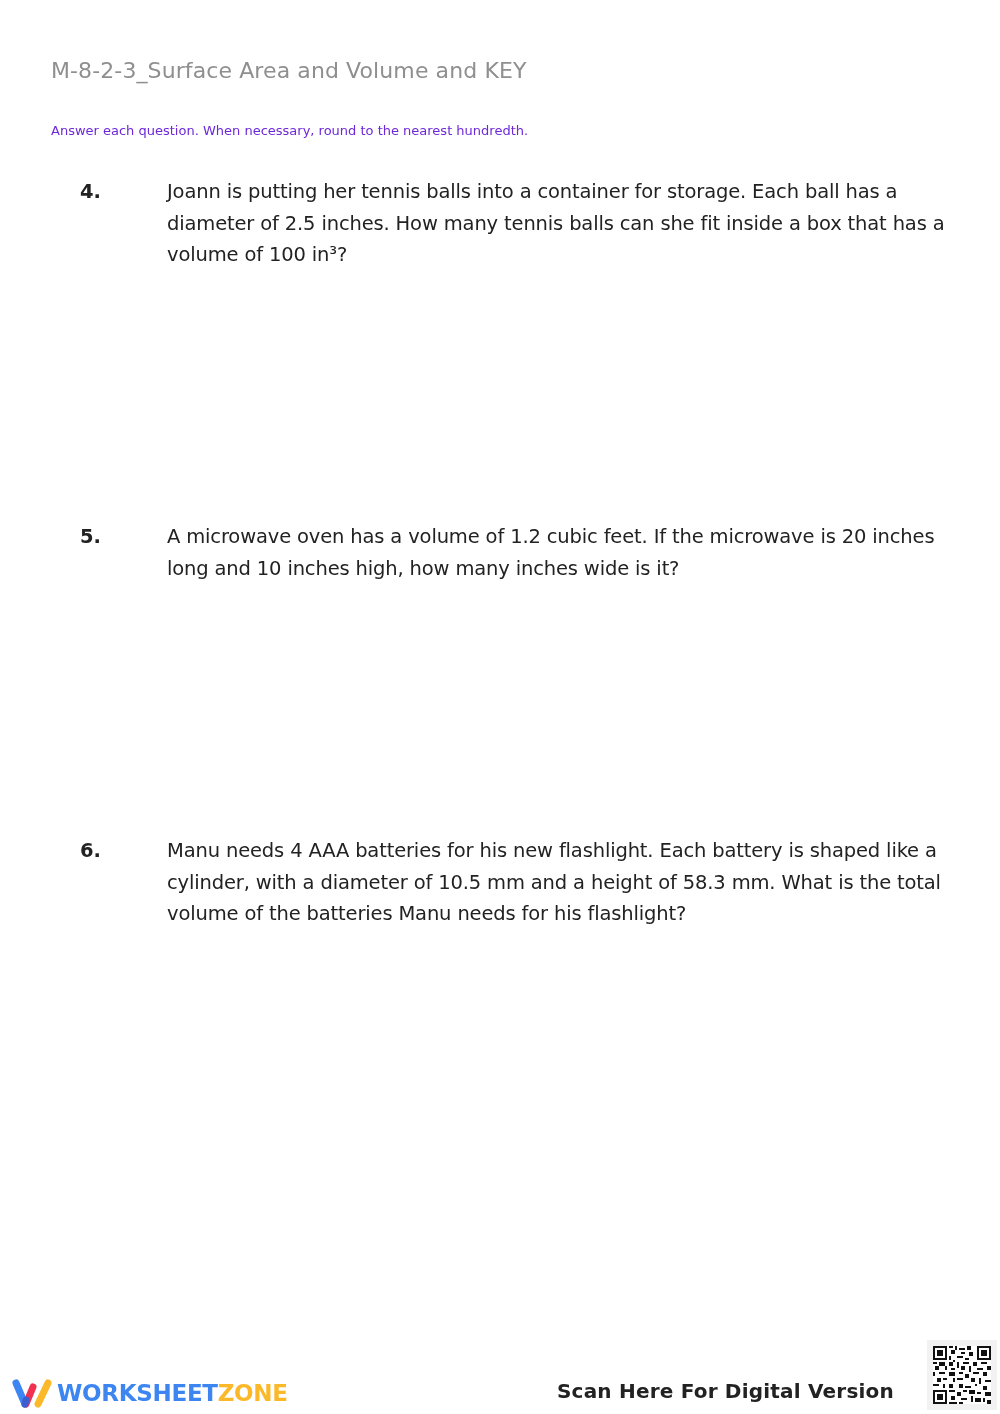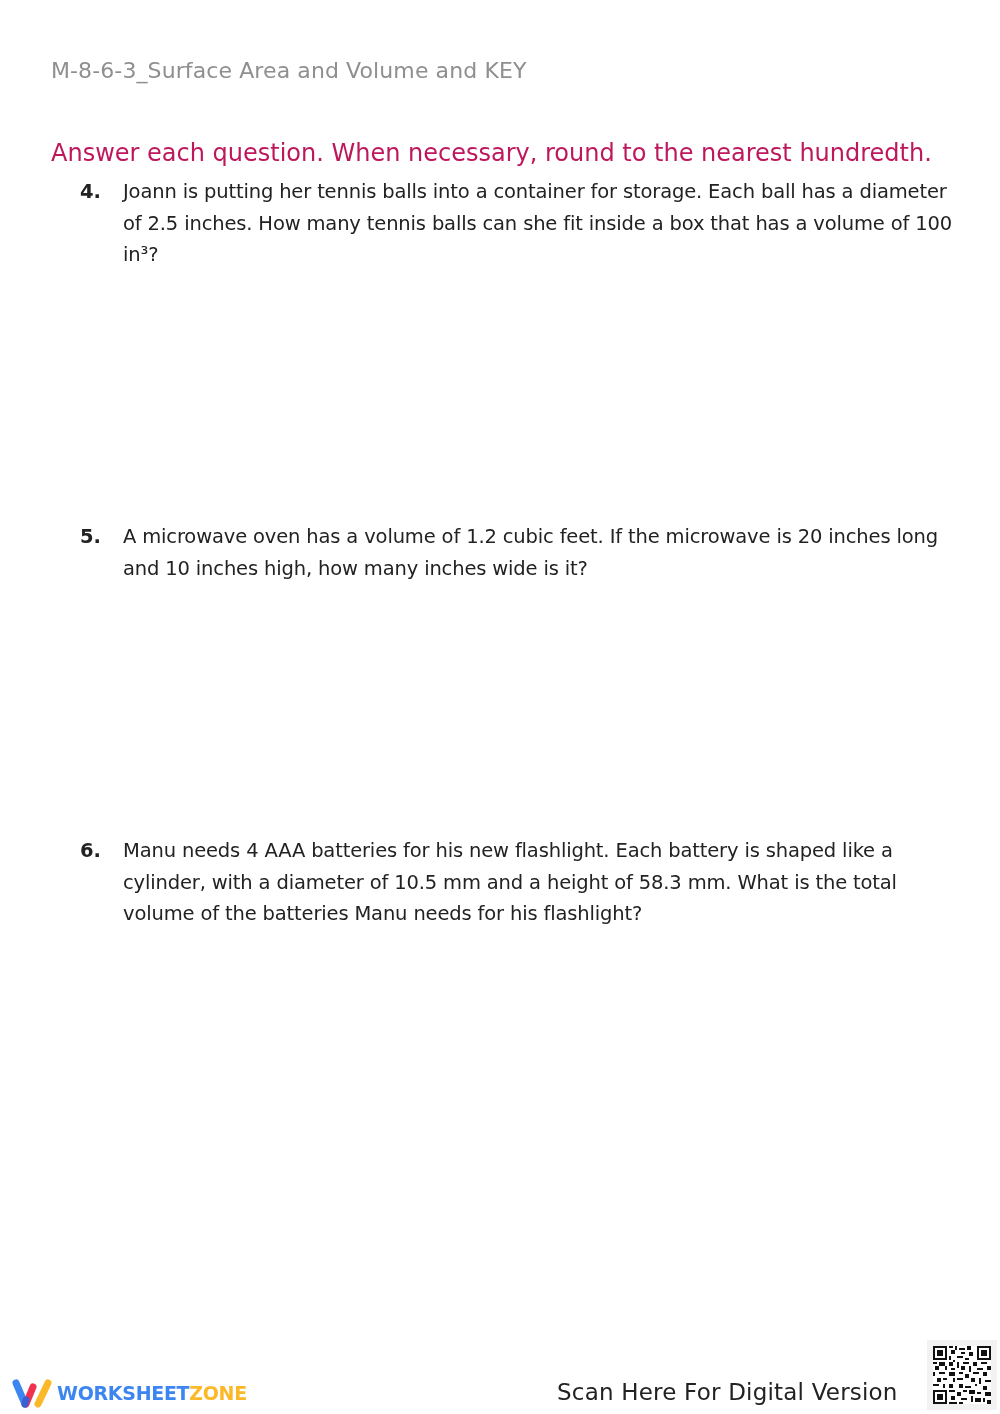--- a/index.html
+++ b/index.html
@@ -20,23 +20,23 @@
       left: 51px;
       top: 58px;
       font-size: 22px;
       color: #8f8f8f;
       letter-spacing: 0.1px;
       white-space: nowrap;
     }
     .instructions {
       position: absolute;
       left: 51px;
-      top: 139px;
-      font-size: 24px;
-      color: #be185d;
+      top: 123px;
+      font-size: 13px;
+      color: #6d28d9;
       white-space: nowrap;
     }
     .question {
       position: absolute;
       left: 80px;
       width: 880px;
       display: flex;
       flex-direction: row;
     }
     .q-num {
@@ -46,20 +46,21 @@
       font-size: 19.5px;
       line-height: 32px;
       color: #222222;
     }
     .q-text {
       flex: 1 1 auto;
       font-size: 19.5px;
       line-height: 31.5px;
       color: #222222;
       letter-spacing: -0.15px;
+      margin-left: 44px;
     }
     .q4 { top: 176px; }
     .q5 { top: 521px; }
     .q6 { top: 835px; }
 
     .footer-logo {
       position: absolute;
       left: 10px;
       top: 1376px;
       height: 34px;
@@ -69,54 +70,55 @@
     .logo-mark {
       width: 42px;
       height: 34px;
       position: relative;
     }
     .logo-mark svg { display: block; }
     .logo-text {
       margin-left: 5px;
       font-family: "DejaVu Sans", sans-serif;
       font-weight: bold;
-      font-size: 19px;
+      font-size: 23px;
       letter-spacing: -0.3px;
       line-height: 34px;
       white-space: nowrap;
     }
     .logo-text .w1 { color: #3d86f2; }
     .logo-text .w2 { color: #fbb829; }
 
     .scan-text {
       position: absolute;
       left: 557px;
       top: 1379px;
-      font-size: 23px;
+      font-size: 20px;
       color: #222222;
       white-space: nowrap;
       letter-spacing: 0.2px;
+      font-weight: bold;
     }
     .qr-box {
       position: absolute;
       left: 927px;
       top: 1340px;
       width: 70px;
       height: 70px;
       background: #f2f2f2;
       display: flex;
       align-items: center;
       justify-content: center;
     }
     .qr-box svg { display: block; }
   </style>
 </head>
 <body>
 
-<div class="doc-title">M-8-6-3_Surface Area and Volume and KEY</div>
+<div class="doc-title">M-8-2-3_Surface Area and Volume and KEY</div>
 
 <div class="instructions">Answer each question. When necessary, round to the nearest hundredth.</div>
 
 <div class="question q4">
   <div class="q-num">4.</div>
   <div class="q-text">Joann is putting her tennis balls into a container for storage. Each ball has a diameter of 2.5 inches. How many tennis balls can she fit inside a box that has a volume of 100 in³?</div>
 </div>
 
 <div class="question q5">
   <div class="q-num">5.</div>

